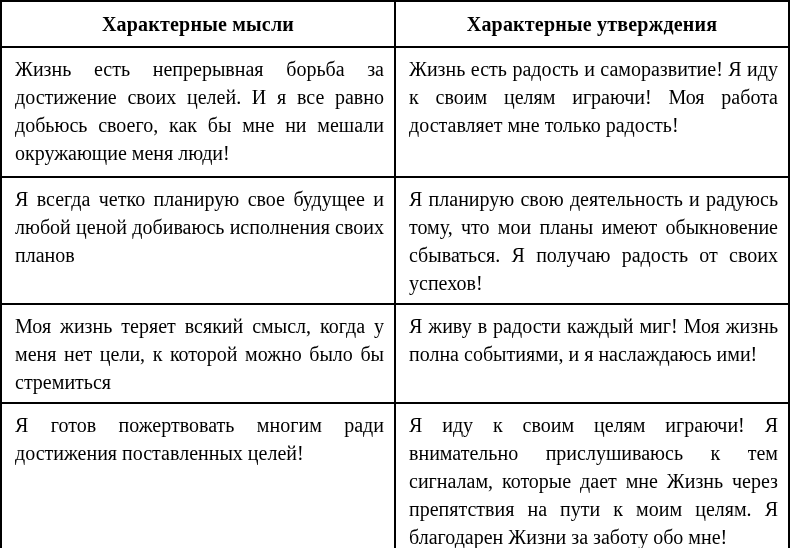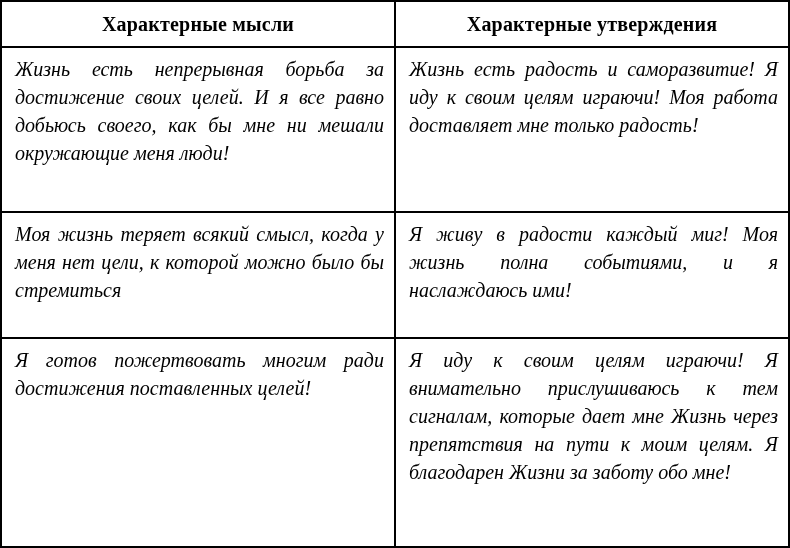--- a/index.html
+++ b/index.html
@@ -43,21 +43,20 @@
   }
   table.thoughts-table td {
     width: 50%;
     font-size: 20px;
     line-height: 28px;
     vertical-align: top;
     text-align: justify;
     padding: 7px 10px 6px 13px;
     hyphens: auto;
     overflow-wrap: break-word;
-    font-style: italic;
   }
   tr.row-1 td { height: 130px; }
   tr.row-2 td { height: 114px; }
   tr.row-3 td { height: 93px; margin-left: 48px; }
   tr.row-4 td { height: 165px; }
 </style>
 </head>
 <body>
 
 <div class="page">
@@ -66,20 +65,24 @@
       <tr>
         <th>Характерные мысли</th>
         <th>Характерные утверждения</th>
       </tr>
     </thead>
     <tbody>
       <tr class="row-1">
         <td>Жизнь есть непрерывная борьба за достижение своих целей. И я все равно добьюсь своего, как бы мне ни мешали окружающие меня люди!</td>
         <td>Жизнь есть радость и саморазвитие! Я иду к своим целям играючи! Моя работа доставляет мне только радость!</td>
       </tr>
+      <tr class="row-2">
+        <td>Я всегда четко планирую свое будущее и любой ценой добиваюсь исполнения своих планов</td>
+        <td>Я планирую свою деятельность и радуюсь тому, что мои планы имеют обыкновение сбываться. Я получаю радость от своих успехов!</td>
+      </tr>
       <tr class="row-3">
         <td>Моя жизнь теряет всякий смысл, когда у меня нет цели, к которой можно было бы стремиться</td>
         <td>Я живу в радости каждый миг! Моя жизнь полна событиями, и я наслаждаюсь ими!</td>
       </tr>
       <tr class="row-4">
         <td>Я готов пожертвовать многим ради достижения поставленных целей!</td>
         <td>Я иду к своим целям играючи! Я внимательно прислушиваюсь к тем сигналам, которые дает мне Жизнь через препятствия на пути к моим целям. Я благодарен Жизни за заботу обо мне!</td>
       </tr>
     </tbody>
   </table>

